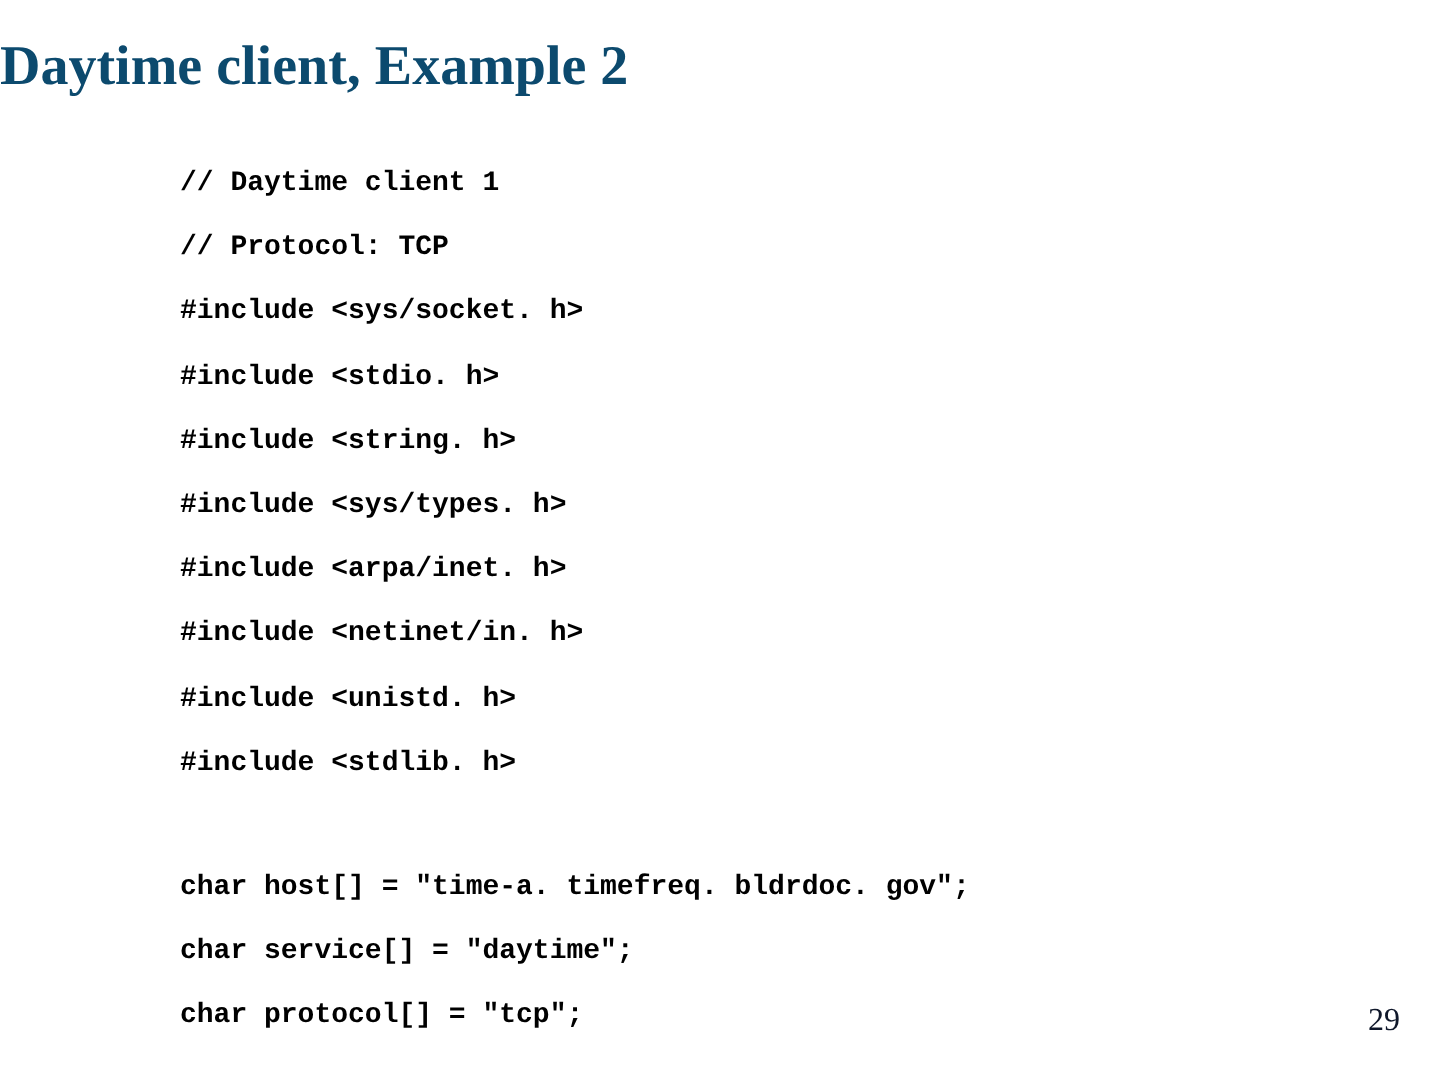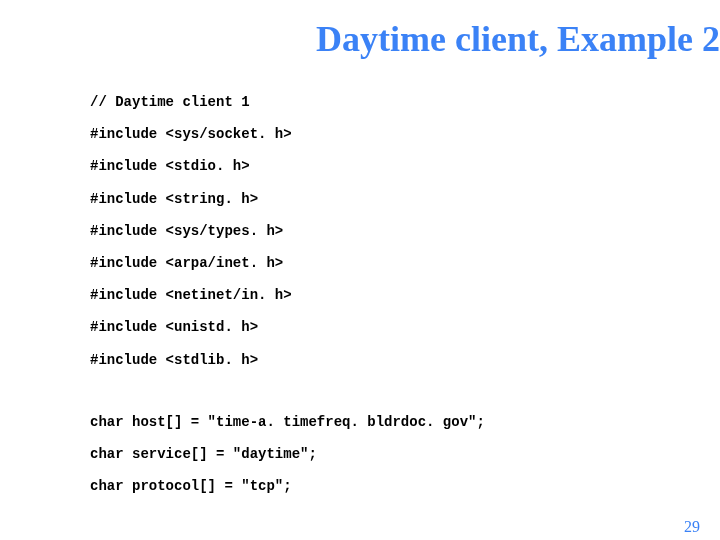--- a/index.html
+++ b/index.html
@@ -4,54 +4,55 @@
   <style>
     * { margin: 0; padding: 0; box-sizing: border-box; }
     body {
       width: 720px;
       height: 540px;
       background: #fff;
       position: relative;
       font-family: "Times New Roman", serif;
     }
     .title {
-      text-align: right;
-      font-size: 36px;
+      text-align: left;
+      font-size: 28px;
       font-weight: bold;
-      color: #3b82f6;
+      color: #0c4a6e;
       padding-top: 18px;
       padding-bottom: 18px;
     }
     .code-block {
       font-family: "Courier New", monospace;
       font-size: 14px;
       font-weight: bold;
       line-height: 1.15;
       padding-left: 90px;
       white-space: pre;
       color: #000;
     }
     .blank-line {
       height: 14px;
     }
     .page-number {
       position: absolute;
-      bottom: 4px;
+      bottom: 20px;
       right: 20px;
       font-size: 16px;
-      color: #3b82f6;
+      color: #0f172a;
     }
   </style>
 </head>
 <body>
 
 <div class="title">Daytime client, Example 2</div>
 
 <div class="code-block">
 <div>// Daytime client 1</div>
+<div>// Protocol: TCP</div>
 <div>#include &lt;sys/socket. h&gt;</div>
 <div>#include &lt;stdio. h&gt;</div>
 <div>#include &lt;string. h&gt;</div>
 <div>#include &lt;sys/types. h&gt;</div>
 <div>#include &lt;arpa/inet. h&gt;</div>
 <div>#include &lt;netinet/in. h&gt;</div>
 <div>#include &lt;unistd. h&gt;</div>
 <div>#include &lt;stdlib. h&gt;</div>
 <div class="blank-line"></div>
 <div>char host[] = "time-a. timefreq. bldrdoc. gov";</div>

